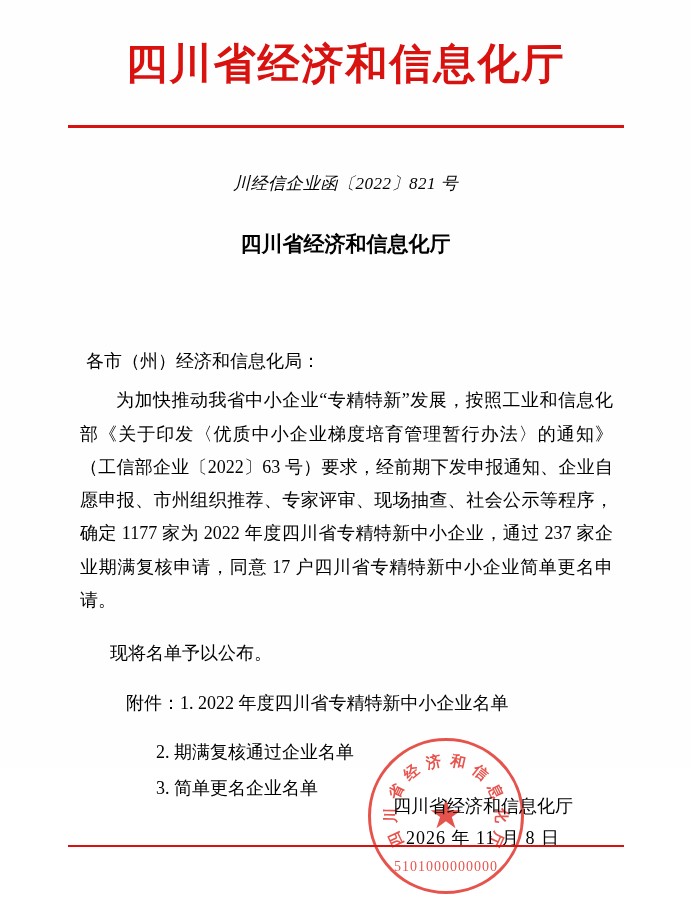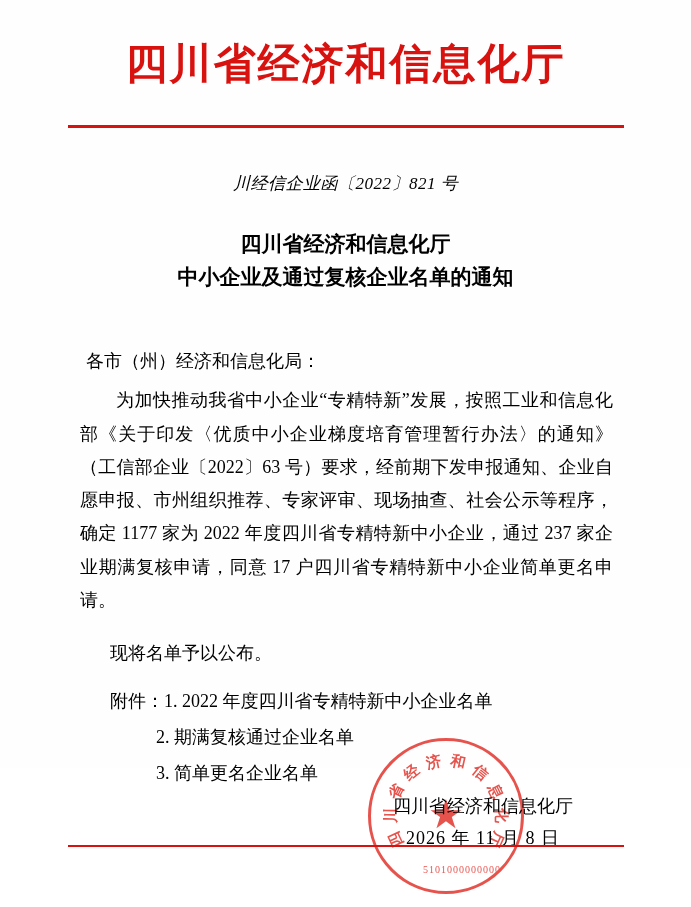--- a/index.html
+++ b/index.html
@@ -96,21 +96,21 @@
   .para-spaced {
     margin: 20px 0 0 0;
     text-indent: 2em;
   }
 
   
   .attach-block {
     margin-top: 14px;
   }
   .attach-first {
-    margin: 0;
+    margin: 16px;
     text-indent: 2em;
   }
   .attach-item {
     margin: 3px 0 0 0;
     padding-left: 4.55em;
   }
 
   
   .signature {
     position: absolute;
@@ -164,25 +164,25 @@
     left: 50%;
     top: 50%;
     font-size: 15px;
     font-weight: bold;
     color: #e0241c;
     transform-origin: 0 0;
     font-family: "Liberation Serif", "DejaVu Serif", serif;
   }
   .seal-bottom-text {
     position: absolute;
-    left: 16px;
+    left: 0;
     bottom: 16px;
     width: 100%;
     text-align: center;
-    font-size: 10px;
+    font-size: 14px;
     color: #e0241c;
     letter-spacing: 1px;
     margin-top: 20px;
   }
 
   
   .red-rule-bottom {
     position: absolute;
     left: 68px;
     top: 845px;
@@ -199,21 +199,20 @@
   <div class="letterhead">
     <div class="letterhead-title">四川省经济和信息化厅</div>
   </div>
 
   <div class="red-rule"></div>
 
   <div class="doc-number">川经信企业函〔2022〕821 号</div>
 
   <div class="title-block">
     <div class="title-line">四川省经济和信息化厅</div>
-    <div class="title-line">中小企业及通过复核企业名单的通知</div>
   </div>
 
   <div class="body-wrap">
     <p class="salutation">各市（州）经济和信息化局：</p>
     <p class="para">为加快推动我省中小企业“专精特新”发展，按照工业和信息化部《关于印发〈优质中小企业梯度培育管理暂行办法〉的通知》（工信部企业〔2022〕63 号）要求，经前期下发申报通知、企业自愿申报、市州组织推荐、专家评审、现场抽查、社会公示等程序，确定 1177 家为 2022 年度四川省专精特新中小企业，通过 237 家企业期满复核申请，同意 17 户四川省专精特新中小企业简单更名申请。</p>
     <p class="para-spaced">现将名单予以公布。</p>
 
     <div class="attach-block">
       <p class="attach-first"><span>附件：</span><span>1. 2022 年度四川省专精特新中小企业名单</span></p>
       <p class="attach-item">2. 期满复核通过企业名单</p>

